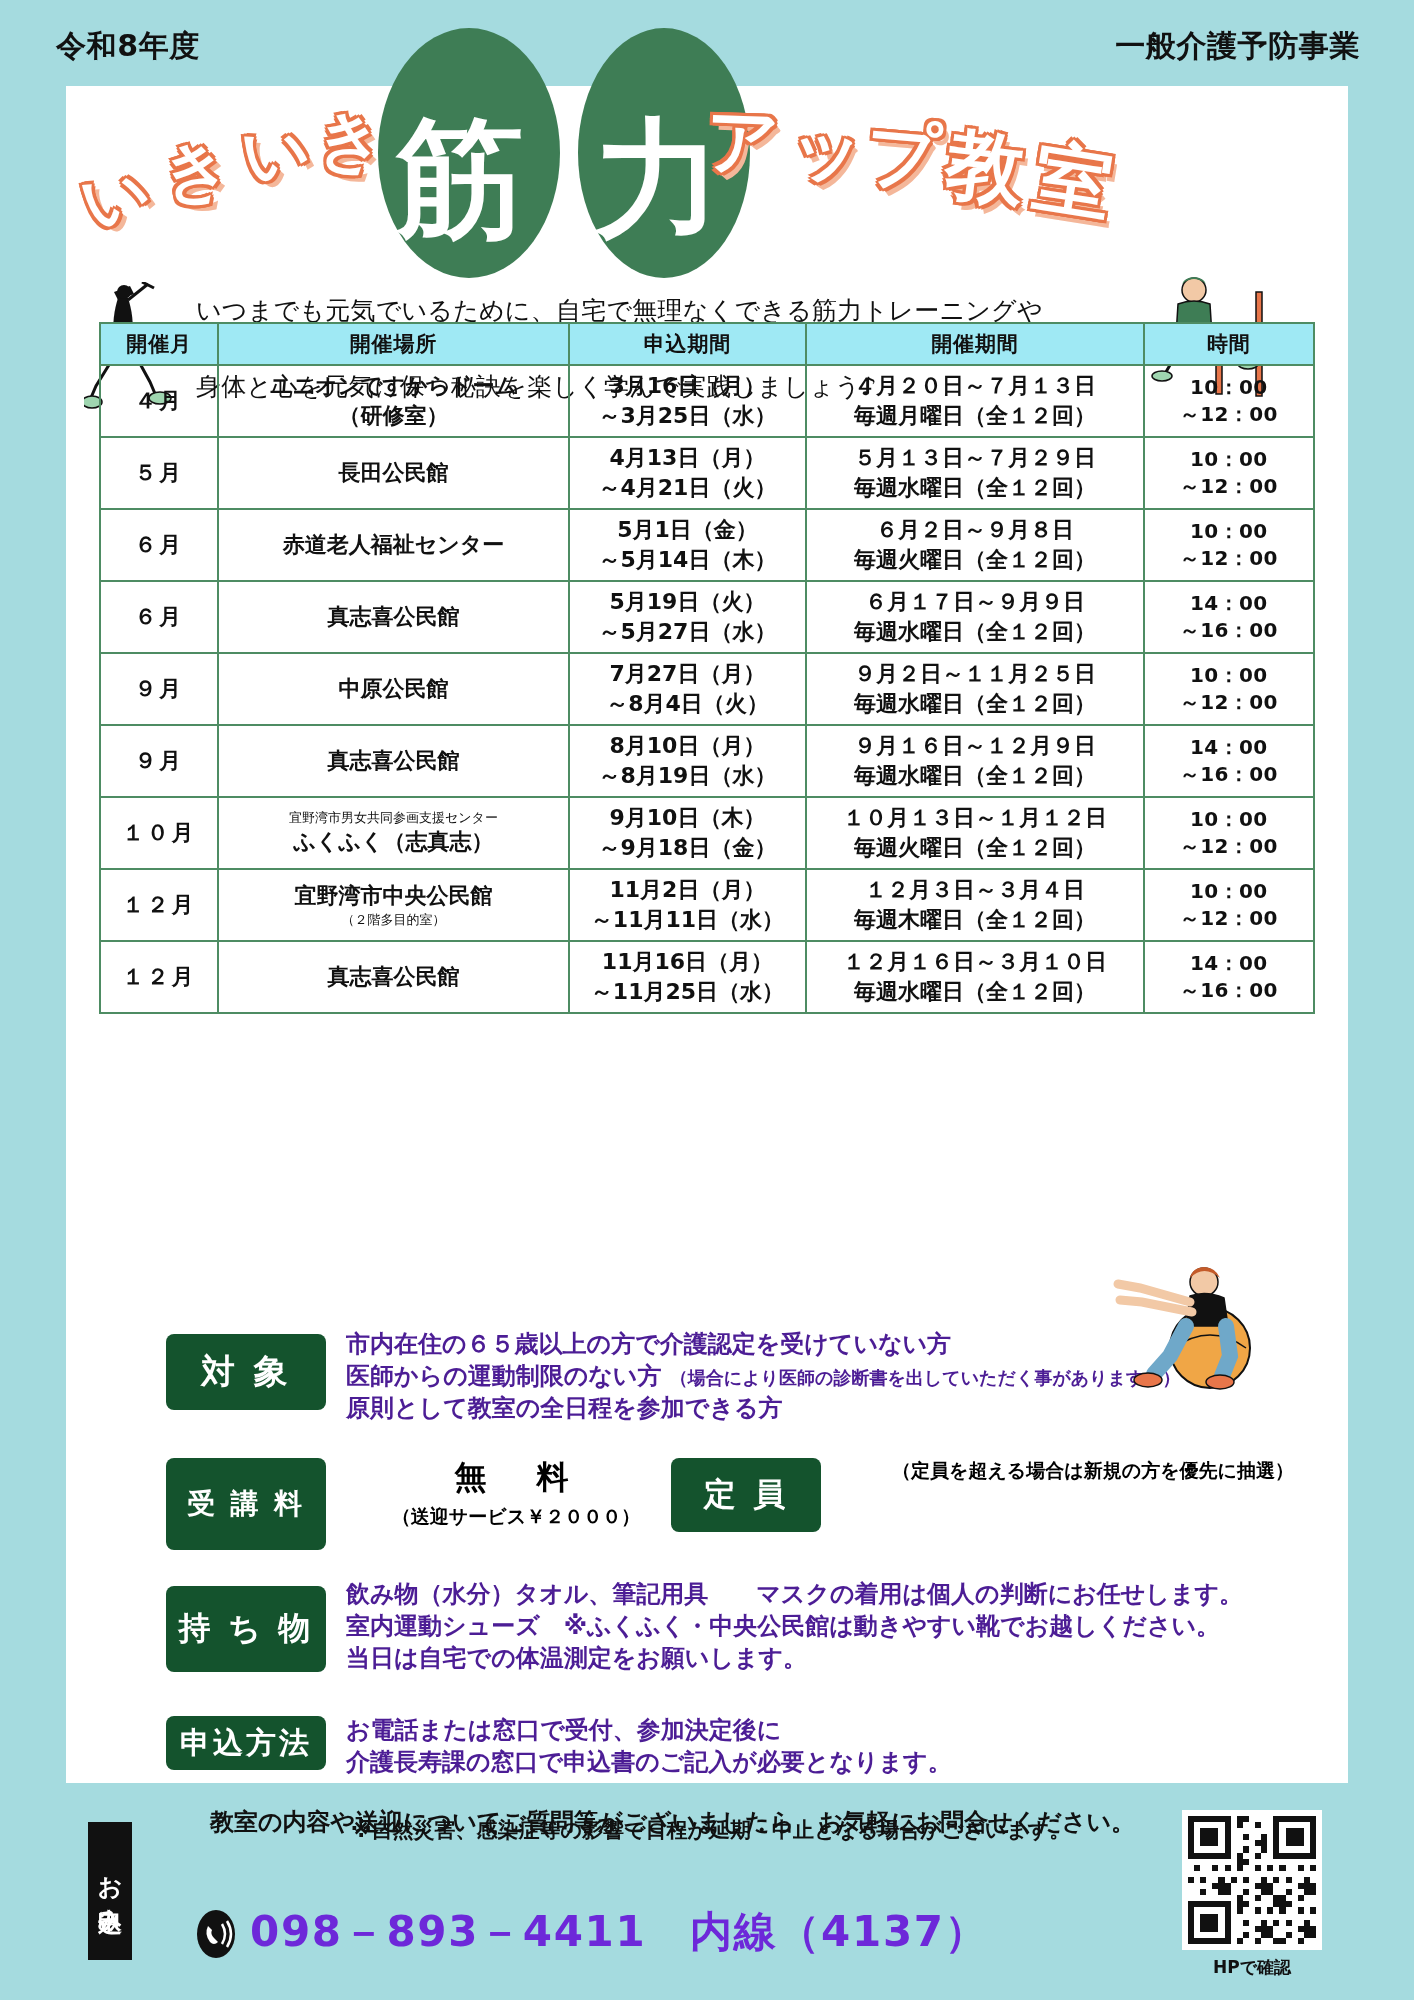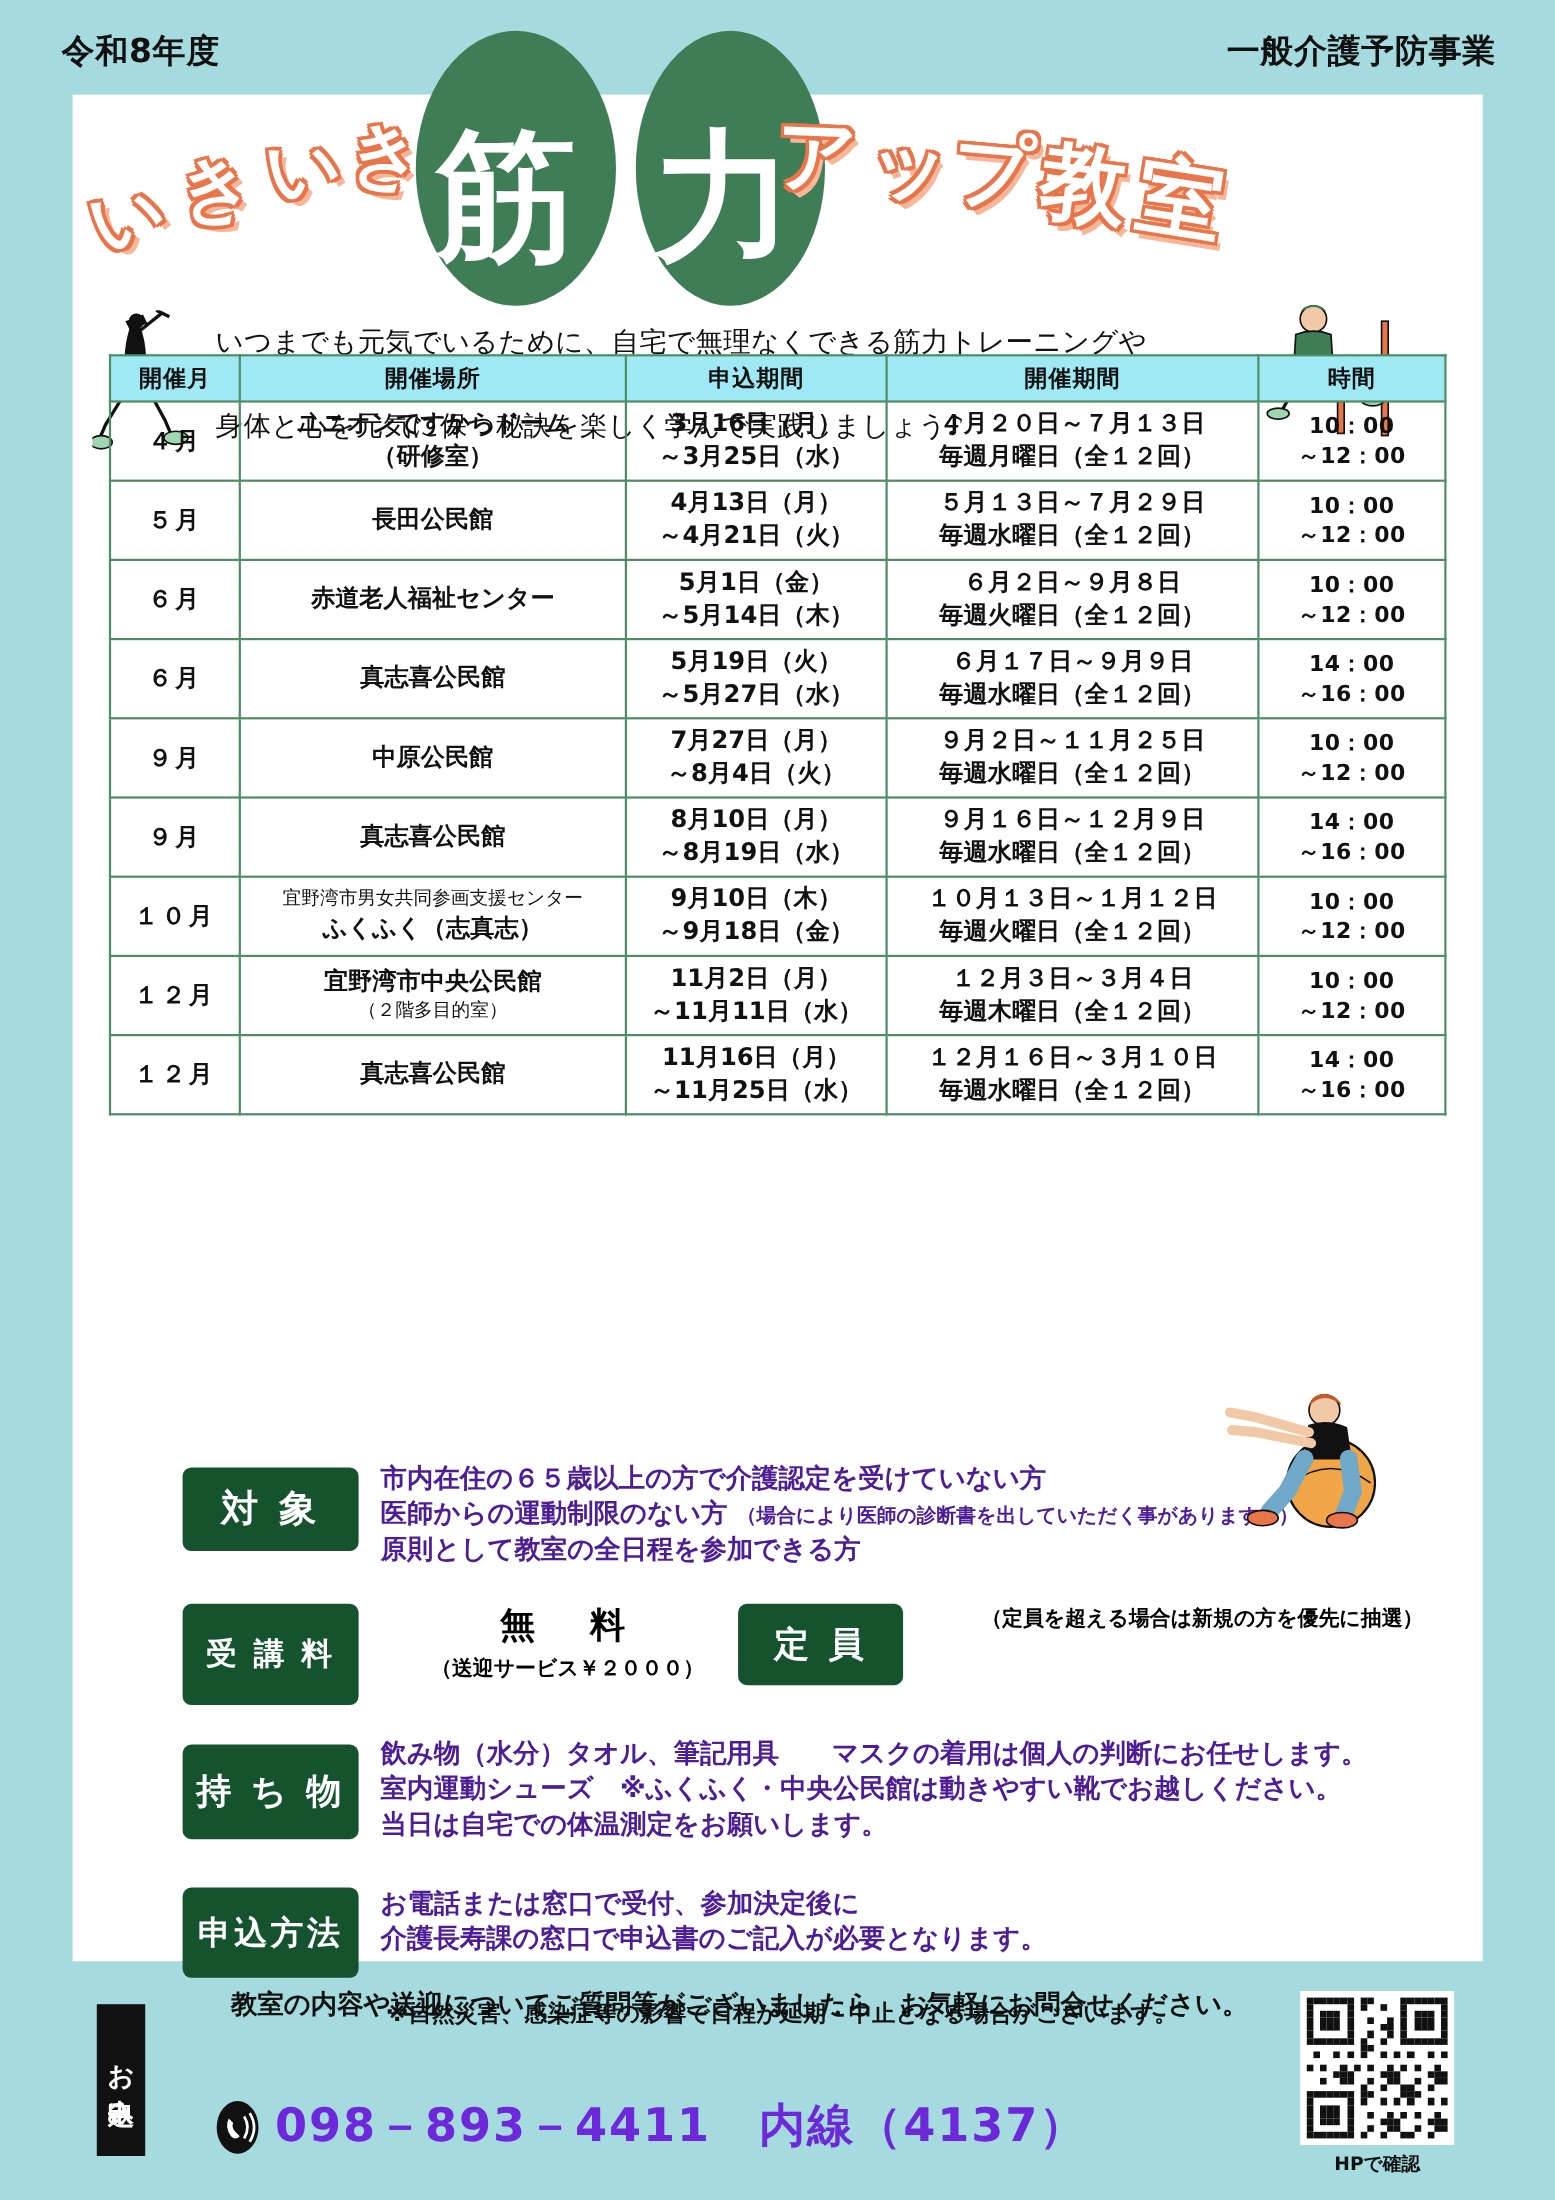--- a/index.html
+++ b/index.html
@@ -101,21 +101,21 @@
     height: 42px;
     letter-spacing: .04em;
   }
   table.sched tbody td { height: 72px; font-size: 22px; font-weight: 700; }
   .c-month { width: 118px; font-size: 25px; letter-spacing: .12em; }
   .c-place { width: 350px; font-size: 24px; }
   .c-apply { width: 237px; }
   .c-period{ width: 337px; }
   .c-time  { width: 170px; }
   .cell2 { line-height: 1.36; }
-  .cell-sub { font-size: 17px; font-weight: 400; display: block; letter-spacing: 0; }
+  .cell-sub { font-size: 13px; font-weight: 400; display: block; letter-spacing: 0; }
   .cell-main { display: block; }
   .c-time .cell2 { font-size: 20px; letter-spacing: .02em; }
   .c-apply .cell2, .c-period .cell2 { font-size: 22px; }
 
   
   .infoblock { position: absolute; }
   .tag {
     background: #14532d; color: #fff;
     border-radius: 8px;
     display: flex; align-items: center; justify-content: center;
@@ -143,21 +143,21 @@
     position: absolute; left: 672px; top: -4px; width: 510px; text-align: center;
   }
   .cap-big { font-size: 32px; font-weight: 900; letter-spacing: .1em; }
   .cap-sub { font-size: 19px; font-weight: 700; margin-top: 4px; }
 
   .ib-bring { left: 100px; top: 1500px; }
   .ib-bring .tag { width: 160px; height: 86px; font-size: 32px; }
   .ib-bring .body { position: absolute; left: 180px; top: -8px; width: 1020px; }
 
   .ib-how { left: 100px; top: 1630px; }
-  .ib-how .tag { width: 160px; height: 82px; font-size: 30px; }
+  .ib-how .tag { width: 160px; height: 54px; font-size: 30px; }
   .ib-how .body { position: absolute; left: 180px; top: -2px; width: 1000px; }
 
   .disclaimer {
     position: absolute; left: 285px; top: 1730px;
     font-size: 21px; font-weight: 700; color: #111;
   }
 
   
   .footer { position: absolute; left: 0; top: 1800px; width: 1414px; height: 200px; }
   .apply-vert {

